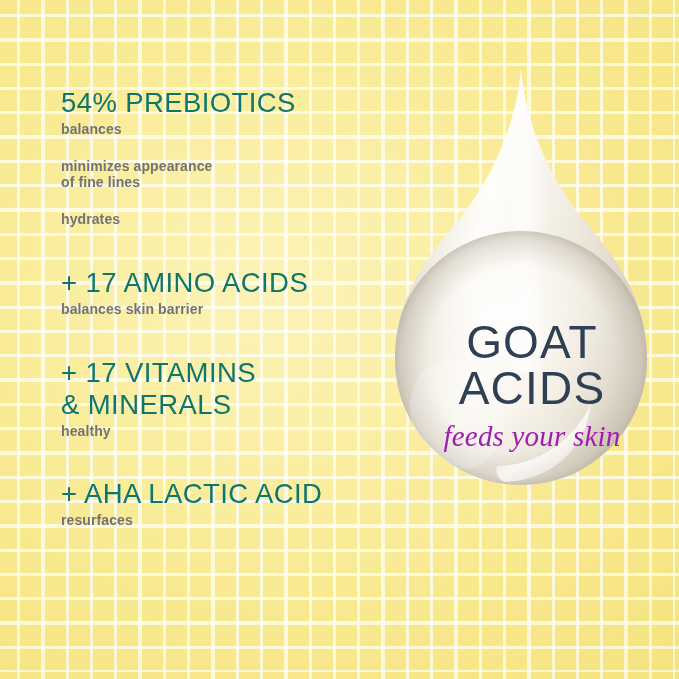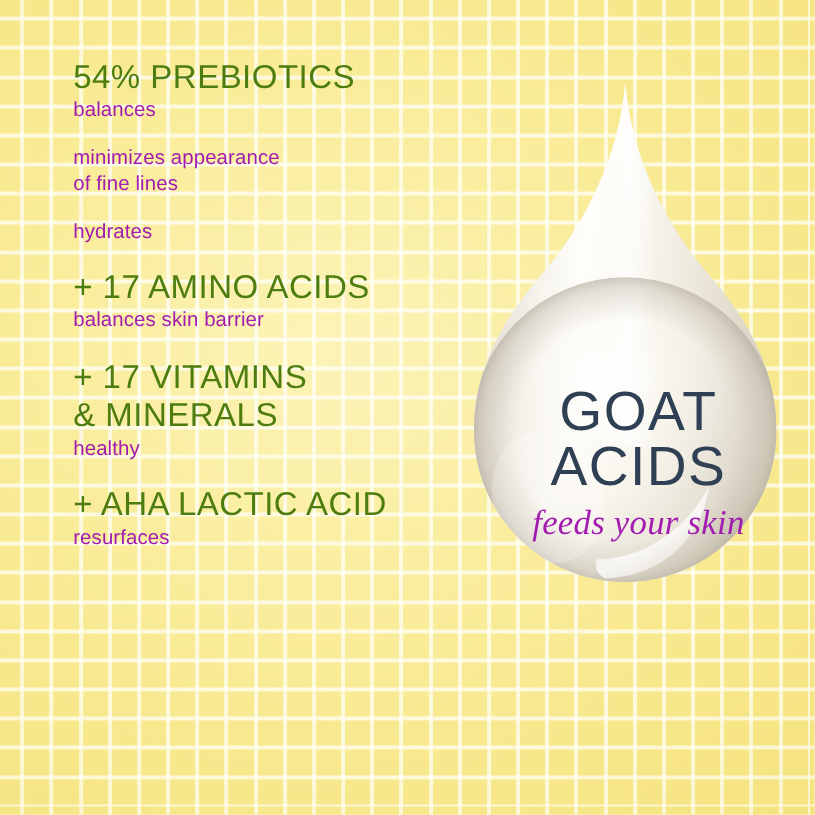--- a/index.html
+++ b/index.html
@@ -54,32 +54,34 @@
     position: absolute;
     left: 61px;
     top: 48px;
     width: 320px;
   }
   .ing-item { margin-bottom: 20px; }
   .ing-item:last-child { margin-bottom: 0; }
   .ing-head {
     font-size: 27.5px;
     letter-spacing: 0.4px;
-    color: #4d7c0f;
+    color: #0f766e;
     line-height: 1.16;
     font-weight: 400;
     white-space: pre-line;
+    margin-top: 39px;
   }
   .ing-sub {
-    font-size: 17px;
-    color: #a21caf;
+    font-size: 14px;
+    color: #737373;
     line-height: 1.20;
     margin-top: 2px;
     letter-spacing: 0.1px;
     white-space: pre-line;
+    font-weight: bold;
   }
 
   
   #droplet-wrap {
     position: absolute;
     left: 385px;
     top: 62px;
     width: 272px;
     height: 492px;
   }

